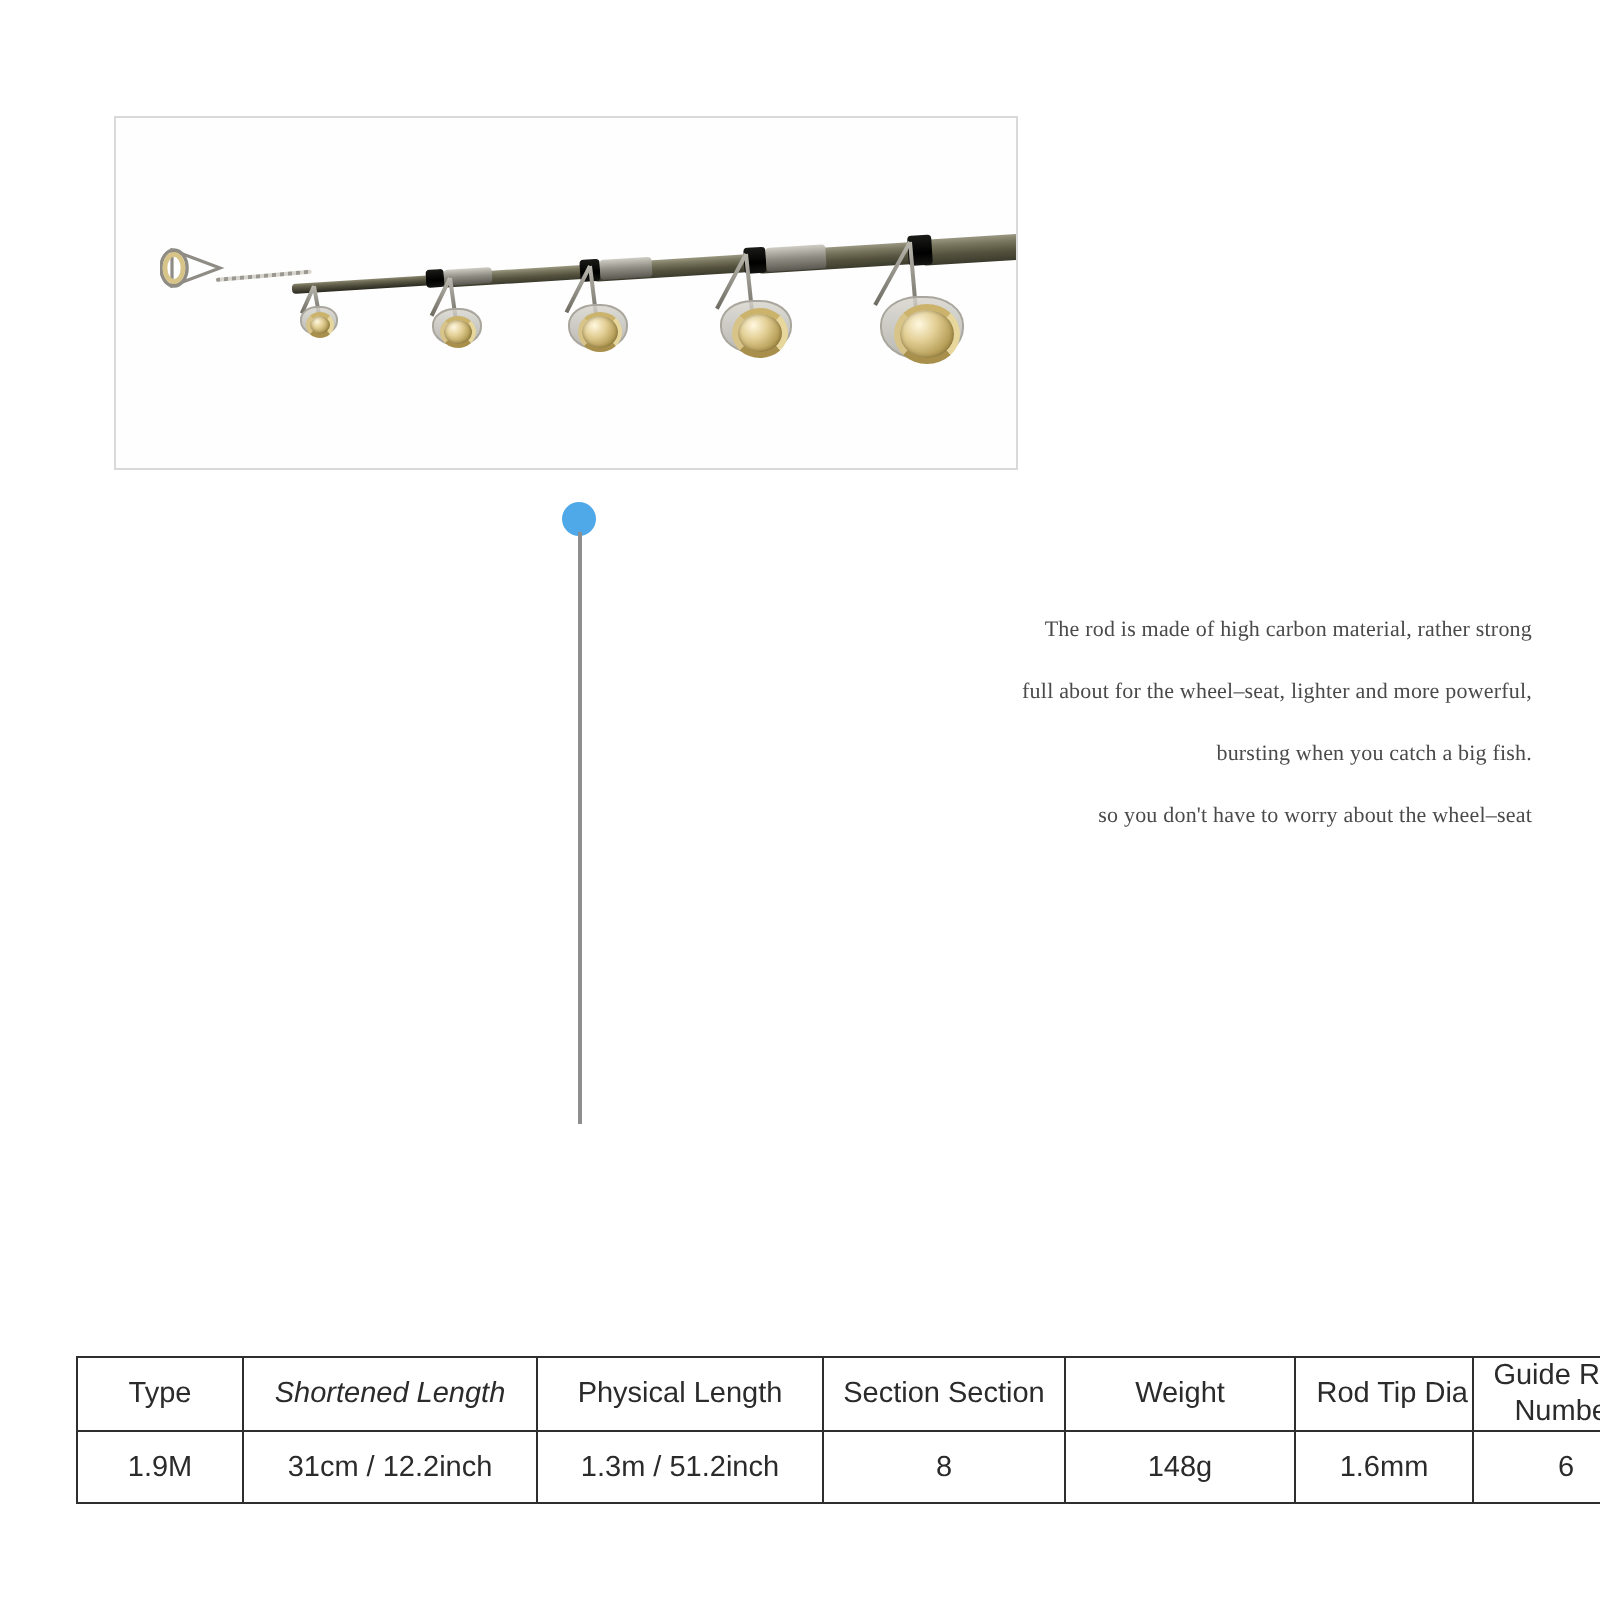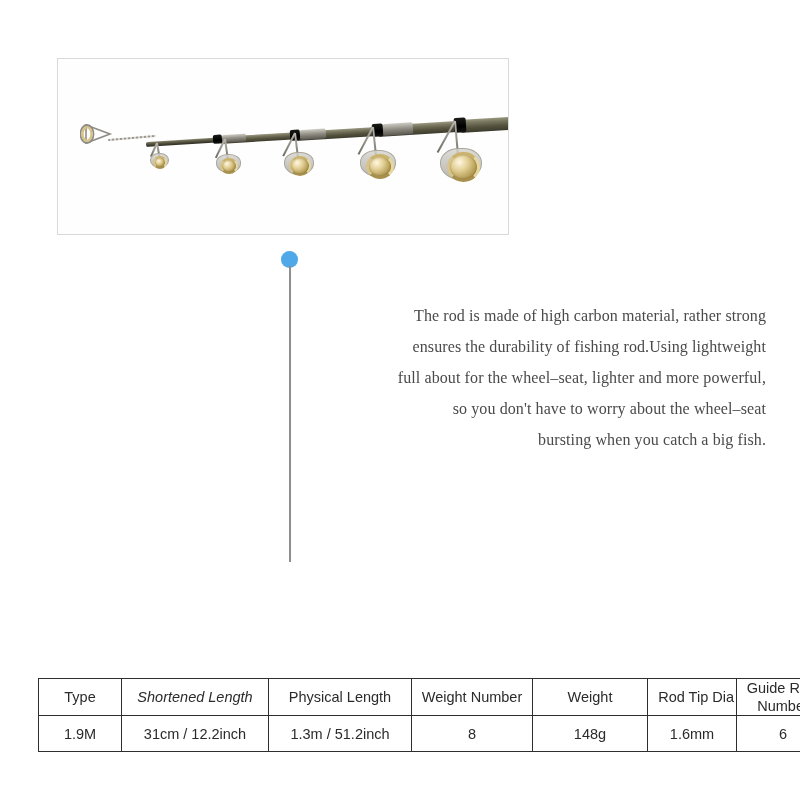--- a/index.html
+++ b/index.html
@@ -138,21 +138,21 @@
     background: #8e8e8e;
   }
 
   
   .desc {
     position: absolute;
     left: 300px;
     top: 300px;
     width: 466px;
     text-align: right;
-    font-size: 16px;
+    font-size: 11px;
     line-height: 31px;
     color: #4a4a4a;
     font-family: "Liberation Serif", serif;
     letter-spacing: .1px;
   }
   .desc p { margin: 0; }
 
   
   .rod-stage {
     position: absolute;
@@ -256,24 +256,23 @@
       <div class="ring" style="left:-7px;top:31px;width:27px;height:24px;border-width:3.6px;"></div>
     </div>
   </div>
 </div>
 
 <div class="callout-dot"></div>
 <div class="callout-line"></div>
 
 <div class="desc">
   <p>The rod is made of high carbon material, rather strong</p>
-  <p>ensures the durability of fishing rod.Using lightweight</p>
   <p>full about for the wheel–seat, lighter and more powerful,</p>
+  <p>bursting when you catch a big fish.</p>
   <p>so you don't have to worry about the wheel–seat</p>
-  <p>bursting when you catch a big fish.</p>
 </div>
 
 <div class="rod-stage">
 
   <div class="rod-guide" style="left:46px;top:561px;">
     
     
     
   </div>
   <div class="rod-guide" style="left:92px;top:562px;">
@@ -298,21 +297,21 @@
   </div>
 
 </div>
 
 <table class="spec-table">
   <thead>
     <tr>
       <th style="width:78px;">Type</th>
       <th style="width:142px;font-style:italic;">Shortened Length</th>
       <th style="width:138px;">Physical Length</th>
-      <th style="width:116px;">Weight Number</th>
+      <th style="width:116px;">Section Section</th>
       <th style="width:110px;">Weight</th>
       <th style="width:84px;text-align:right;"><span>Rod Tip </span><span class="misspelled">Dia</span></th>
       <th style="width:88px;"><span>Guide Ring</span><br><span>Number</span></th>
     </tr>
   </thead>
   <tbody>
     <tr>
       <td>1.9M</td>
       <td>31cm / 12.2inch</td>
       <td>1.3m / 51.2inch</td>

